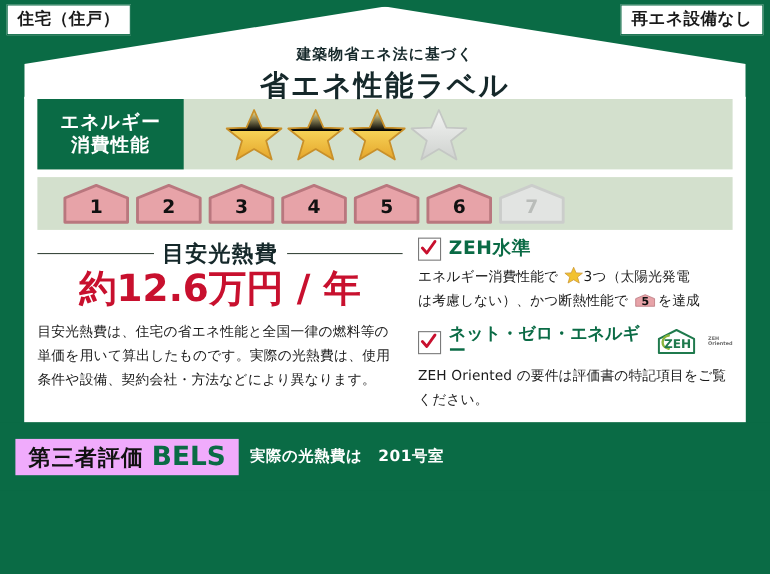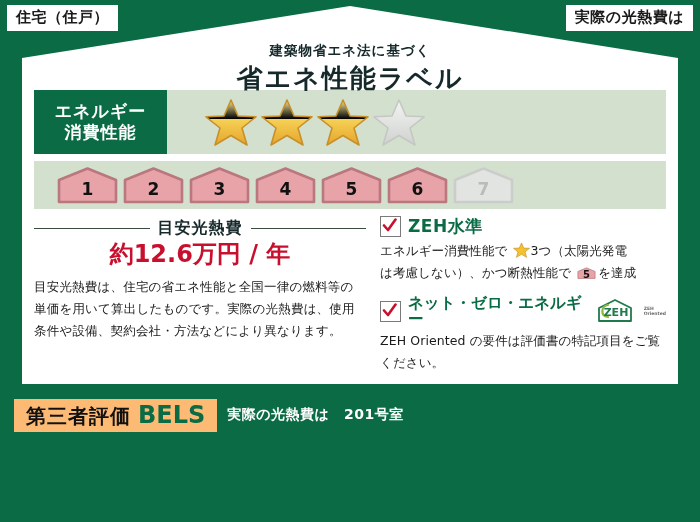--- a/index.html
+++ b/index.html
@@ -114,27 +114,27 @@
   #col-left{width:338px;flex:0 0 338px;padding-right:6px;box-sizing:border-box;}
   #col-right{flex:1;padding-left:8px;box-sizing:border-box;}
 
   
   #cost-head{
     display:flex;align-items:center;gap:8px;
     margin:4px 0 2px 0;
   }
   #cost-head .rule{flex:1;height:1px;background:#3b4a3f;}
   #cost-head .txt{
-    font-size:16px;font-weight:bold;color:#15282a;letter-spacing:1px;
+    font-size:20px;font-weight:bold;color:#15282a;letter-spacing:1px;
     white-space:nowrap;line-height:1;
   }
   #cost-amount{
     text-align:center;
     color:#c8102e;
-    font-size:24px;font-weight:bold;
+    font-size:34px;font-weight:bold;
     letter-spacing:0px;
     margin:6px 0 10px 0;
     line-height:1;
   }
   #cost-note{
     font-size:12.5px;color:#1b1b1b;line-height:1.75;
     letter-spacing:0.2px;
   }
 
   
@@ -169,42 +169,42 @@
   }
 
   
   #footer{
     position:absolute;left:0;bottom:0;width:700px;height:62px;
     background:#0a6b45;
     display:flex;align-items:center;
     padding:0 14px;box-sizing:border-box;
   }
   #bels-chip{
-    background:#fdba74;
+    background:#f0abfc;
     padding:4px 12px 5px 12px;
     display:flex;align-items:baseline;gap:7px;
     line-height:1;
   }
   #bels-jp{font-size:20px;font-weight:bold;color:#111;letter-spacing:1px;}
   #bels-en{font-size:24px;font-weight:bold;color:#0a6b45;letter-spacing:0px;font-family:"DejaVu Sans",sans-serif;}
   #prop-name{
     color:#ffffff;font-size:14px;font-weight:bold;
     margin-left:10px;letter-spacing:0.5px;white-space:nowrap;
   }
   #footer-right{margin-left:auto;text-align:right;color:#ffffff;}
   #eval-date{font-size:14.5px;font-weight:bold;letter-spacing:0.3px;line-height:1.1;}
   #eval-id{font-size:9.5px;font-weight:bold;margin-top:3px;letter-spacing:0.2px;opacity:0.95;}
 </style>
 </head>
 <body>
 
 <div id="label">
 
   <div class="corner-badge" id="badge-left">住宅（住戸）</div>
-  <div class="corner-badge" id="badge-right">実際の光熱費は</div>
+  <div class="corner-badge" id="badge-right">再エネ設備なし</div>
 
   <div id="house">
     <div id="roof"></div>
     <div id="body-white"></div>
 
     <div id="titles">
       <div id="subtitle">建築物省エネ法に基づく</div>
       <div id="main-title">省エネ性能ラベル</div>
     </div>
 

